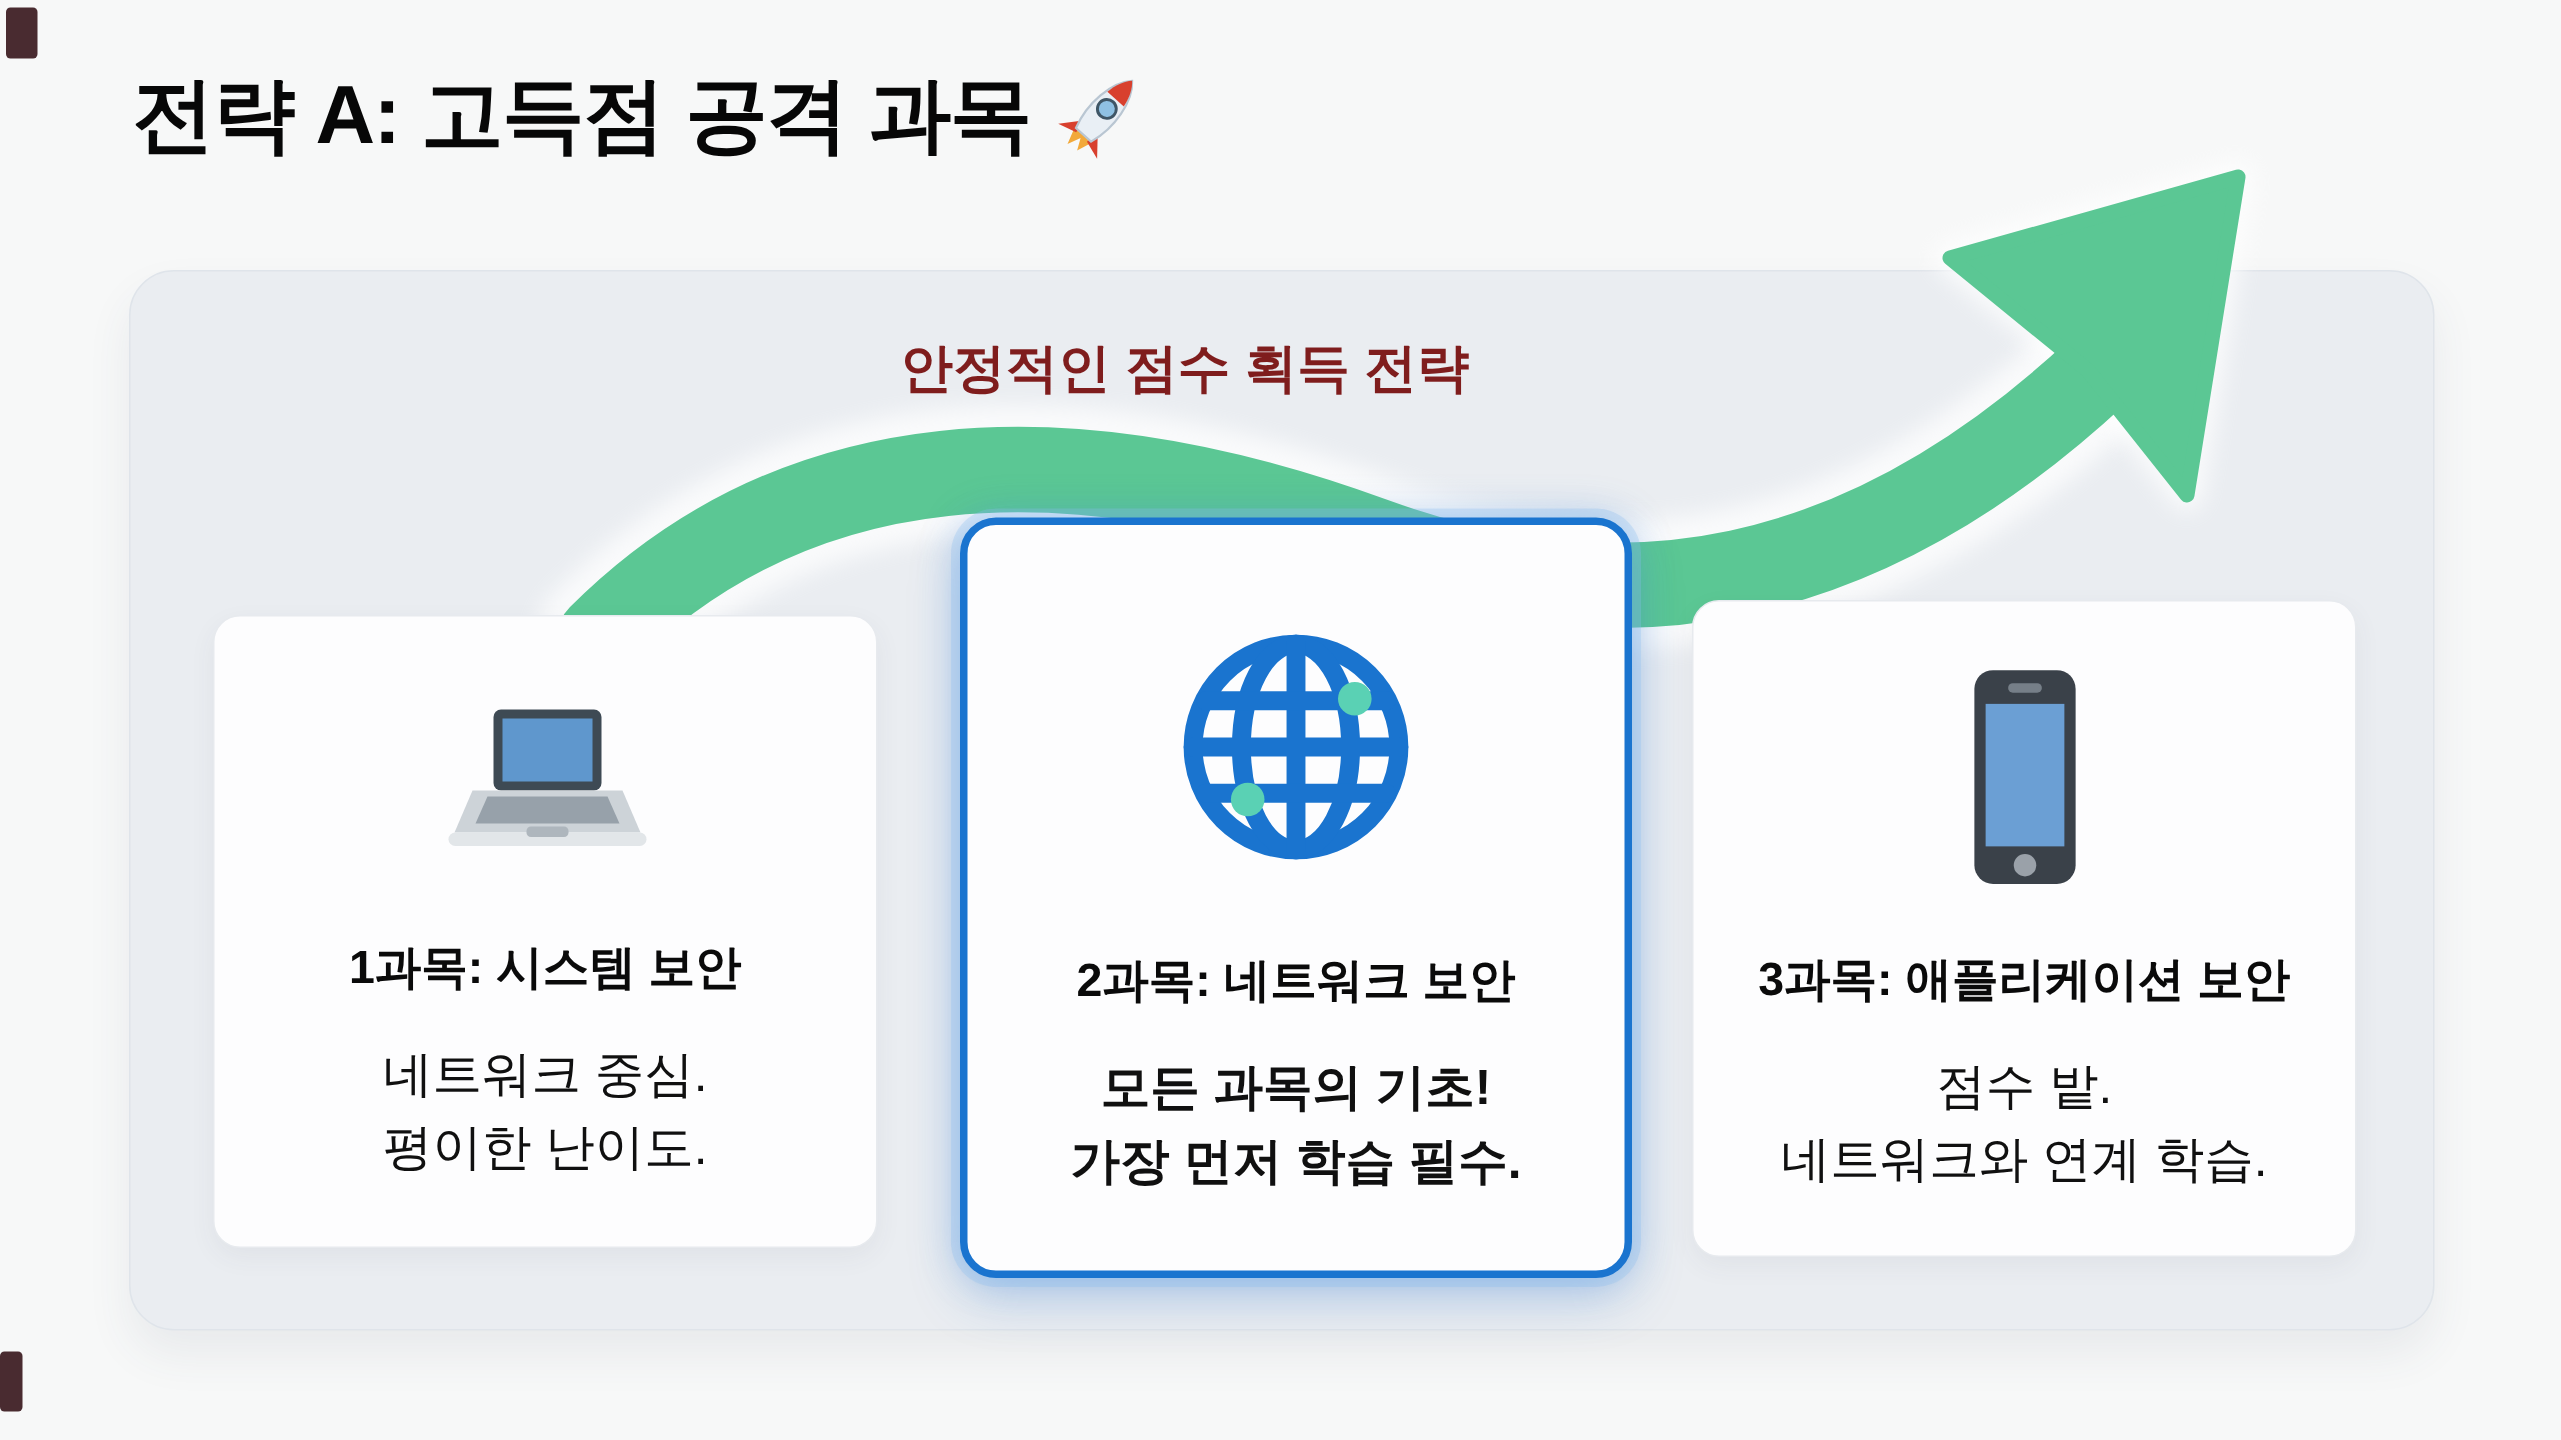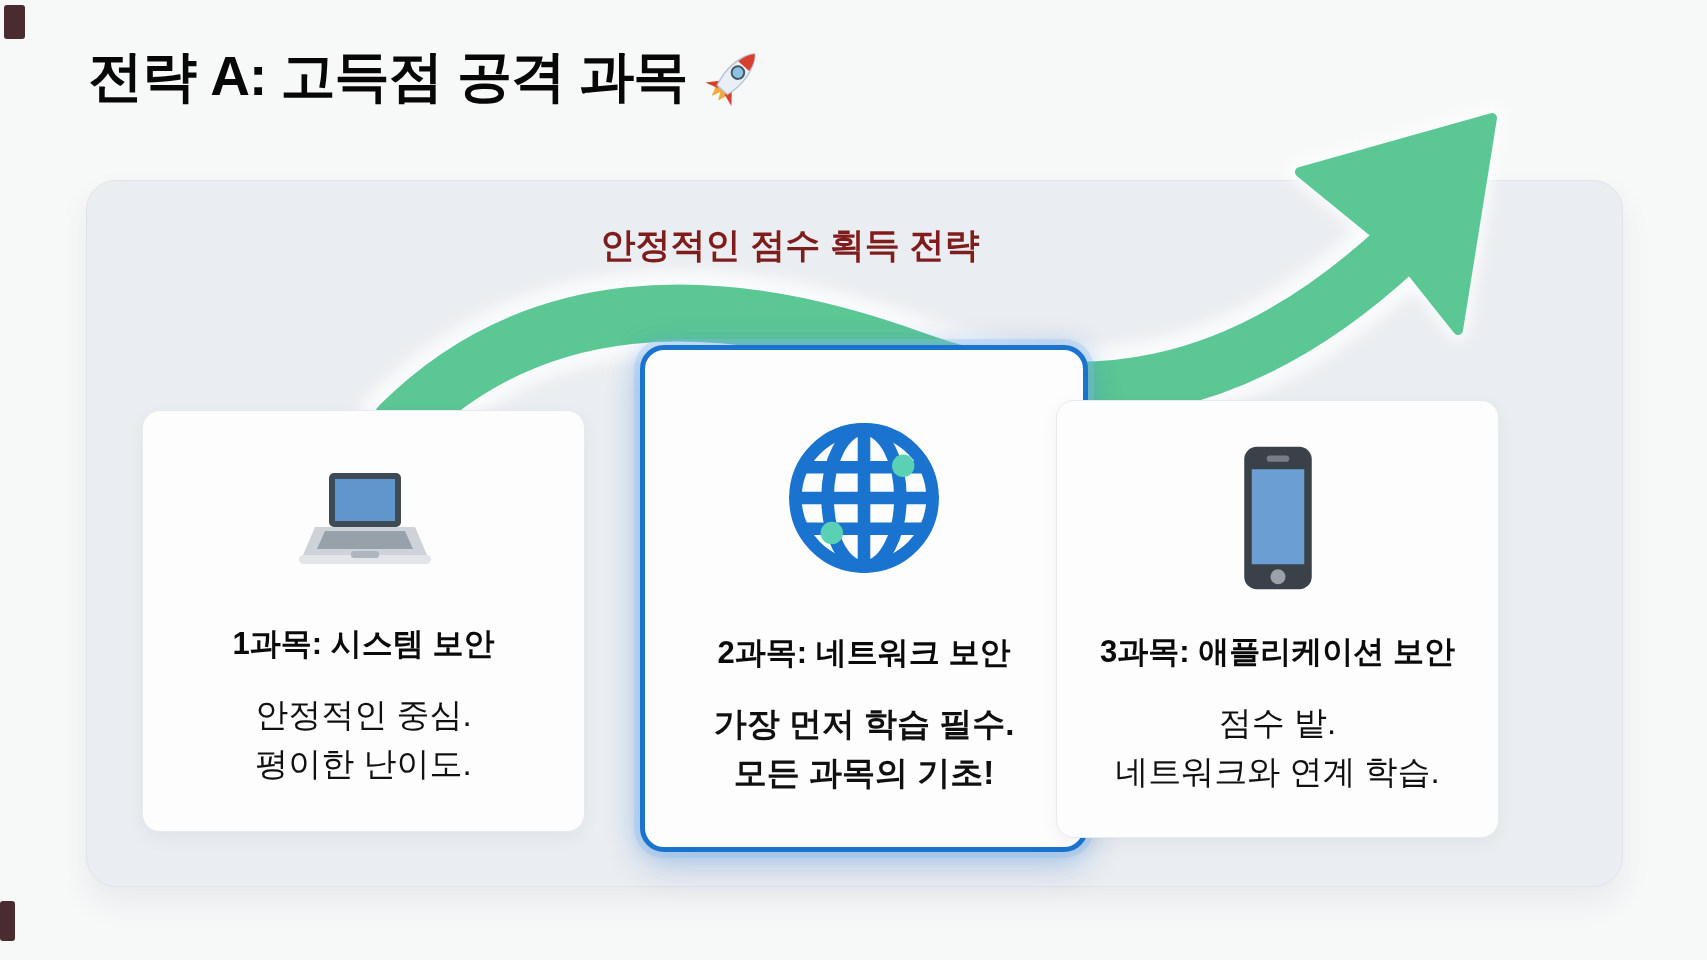--- a/index.html
+++ b/index.html
@@ -60,21 +60,21 @@
     z-index: 3;
     text-align: center;
   }
   .card-1 { left: 142px; top: 410px; width: 443px; height: 422px; padding-top: 56px; }
   .card-2 {
     left: 628px; top: 345px; width: 448px; height: 507px; padding-top: 64px;
     border: 5px solid #1a74cf; border-radius: 24px;
     box-shadow: 0 0 0 6px rgba(140,190,240,0.30), 0 0 26px rgba(80,150,230,0.35), 0 14px 34px rgba(40,110,200,0.25);
     margin-left: 12px;
   }
-  .card-3 { left: 1056px; top: 400px; width: 443px; height: 438px; padding-top: 42px; }
+  .card-3 { left: 1128px; top: 400px; width: 443px; height: 438px; padding-top: 42px; }
 
   .card-icon { flex: 0 0 auto; }
   .card-1 .card-icon { margin-bottom: 32px; }
   .card-2 .card-icon { margin-bottom: 46px; }
   .card-3 .card-icon { margin-bottom: 34px; }
 
   .card-title { font-size: 31px; font-weight: 700; color: #0a0a0a; margin-bottom: 26px; }
   .card-body { font-size: 33px; font-weight: 400; color: #101010; line-height: 1.48; }
 </style>
 </head>
@@ -124,21 +124,21 @@
       <rect x="40" y="6" width="72" height="54" rx="5" fill="#3e4a54"></rect>
       <rect x="46" y="12" width="60" height="42" fill="#5f97cd"></rect>
       <path d="M26 60 L126 60 L138 88 L14 88 Z" fill="#cdd3d8"></path>
       <path d="M36 64 L116 64 L124 82 L28 82 Z" fill="#97a1aa"></path>
       <rect x="10" y="88" width="132" height="9" rx="4.5" fill="#e2e6e9"></rect>
       <rect x="62" y="84" width="28" height="7" rx="3" fill="#aeb6bd"></rect>
     </svg>
   </span>
   <div class="card-title">1과목: 시스템 보안</div>
   <div class="card-body">
-    <div>안정적인 중심.</div>
+    <div>네트워크 중심.</div>
     <div>평이한 난이도.</div>
   </div>
 </div>
 
 <div class="card card-2">
   <span class="card-icon">
     <svg width="168" height="168" viewBox="0 0 120 120" aria-hidden="true">
       <g fill="none" stroke="#1a74cf" stroke-width="9" stroke-linecap="round">
         <circle cx="60" cy="60" r="49"></circle>
         <ellipse cx="60" cy="60" rx="26" ry="49"></ellipse>
@@ -146,22 +146,22 @@
         <line x1="17" y1="38" x2="103" y2="38"></line>
         <line x1="11" y1="60" x2="109" y2="60"></line>
         <line x1="17" y1="82" x2="103" y2="82"></line>
       </g>
       <circle cx="88" cy="37" r="8" fill="#5ad1b4"></circle>
       <circle cx="37" cy="85" r="8" fill="#5ad1b4"></circle>
     </svg>
   </span>
   <div class="card-title">2과목: 네트워크 보안</div>
   <div class="card-body" style="font-weight:700">
+    <div>모든 과목의 기초!</div>
     <div>가장 먼저 학습 필수.</div>
-    <div>모든 과목의 기초!</div>
   </div>
 </div>
 
 <div class="card card-3">
   <span class="card-icon">
     <svg width="88" height="150" viewBox="0 0 70 120" aria-hidden="true">
       <rect x="8" y="3" width="54" height="114" rx="10" fill="#3a4149"></rect>
       <rect x="14" y="21" width="42" height="76" fill="#6b9fd4"></rect>
       <rect x="26" y="10" width="18" height="5" rx="2.5" fill="#767f88"></rect>
       <circle cx="35" cy="107" r="6" fill="#9aa1a9"></circle>

